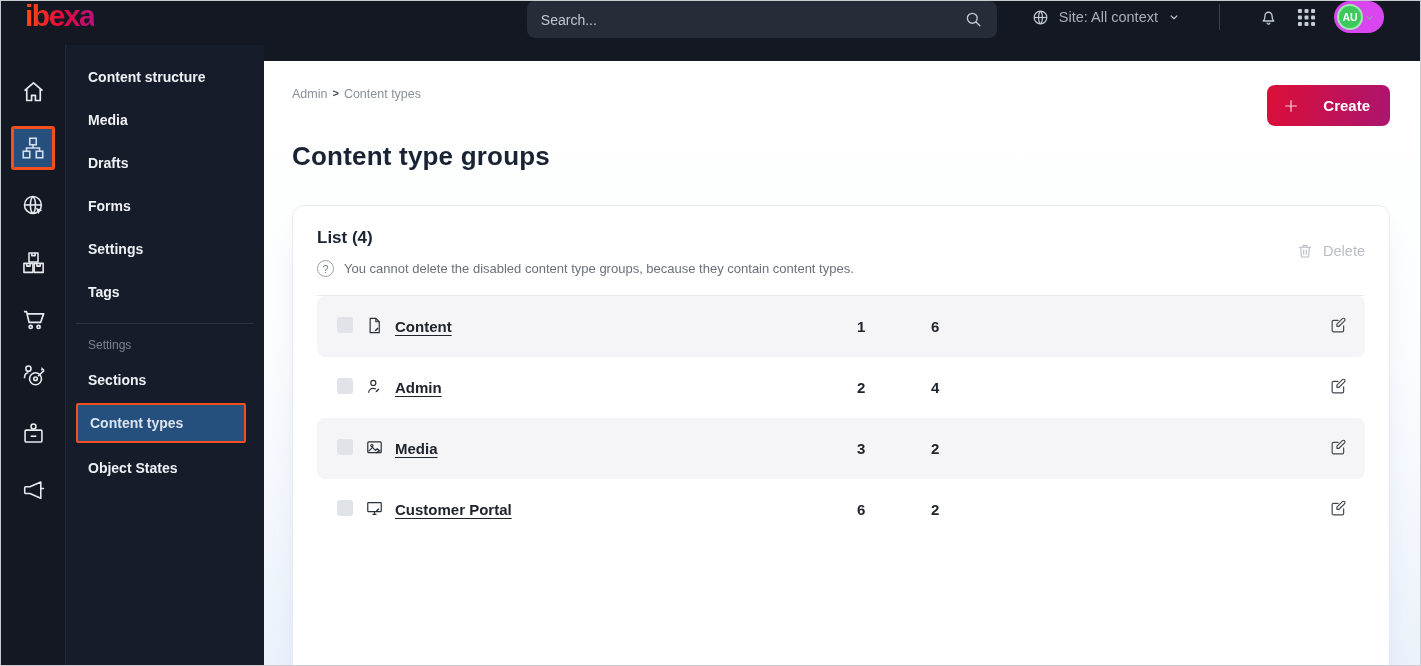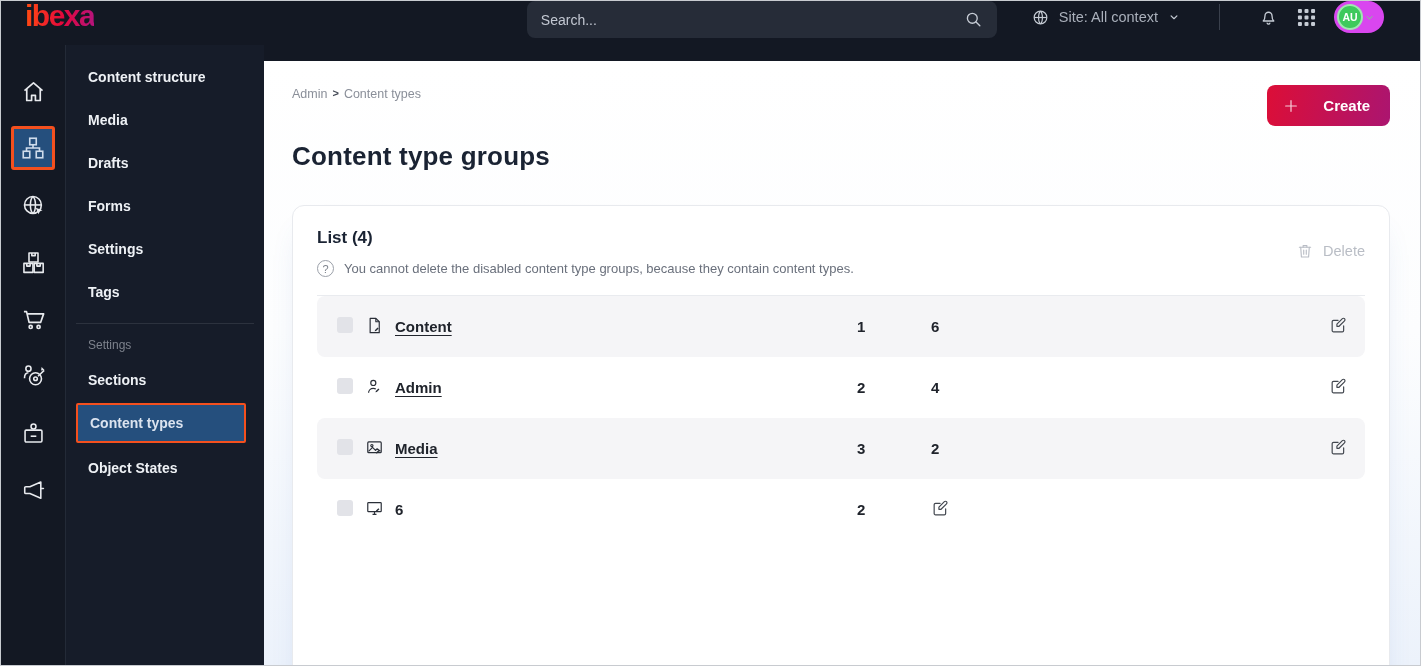--- a/index.html
+++ b/index.html
@@ -383,20 +383,21 @@
       
       
       <span class="ticon" style="display: inline-flex;">
         <svg width="19" height="19" viewBox="0 0 24 24" fill="none" stroke="currentColor" stroke-width="1.5" stroke-linejoin="round">
                   <rect x="3.5" y="4.5" width="17" height="11.5" rx="1"></rect>
                   <path d="M9.5 19.5h5M12 16v3.5"></path>
                   <path d="M13.9 14.6l3-3 1.3 1.3-3 3-1.7.4z" fill="currentColor" stroke="none"></path>
                 </svg>
       </span>
     </span>
+    <span><a class="row-link">Customer Portal</a></span>
     <span class="cell-id">6</span>
     <span class="cell-count">2</span>
     <span><button class="edit-btn">
       <svg width="19" height="19" viewBox="0 0 24 24" fill="none" stroke="currentColor" stroke-width="1.5" stroke-linecap="round" stroke-linejoin="round">
                   <path d="M11.5 5.5H5.7A1.7 1.7 0 0 0 4 7.2v11.1A1.7 1.7 0 0 0 5.7 20h11.1a1.7 1.7 0 0 0 1.7-1.7v-5.8"></path>
                   <path d="M19.6 3.4a1.9 1.9 0 0 0-2.7 0L10 10.3V13h2.7l6.9-6.9a1.9 1.9 0 0 0 0-2.7z"></path>
                 </svg>
     </button></span>
   </div>
 </div>

